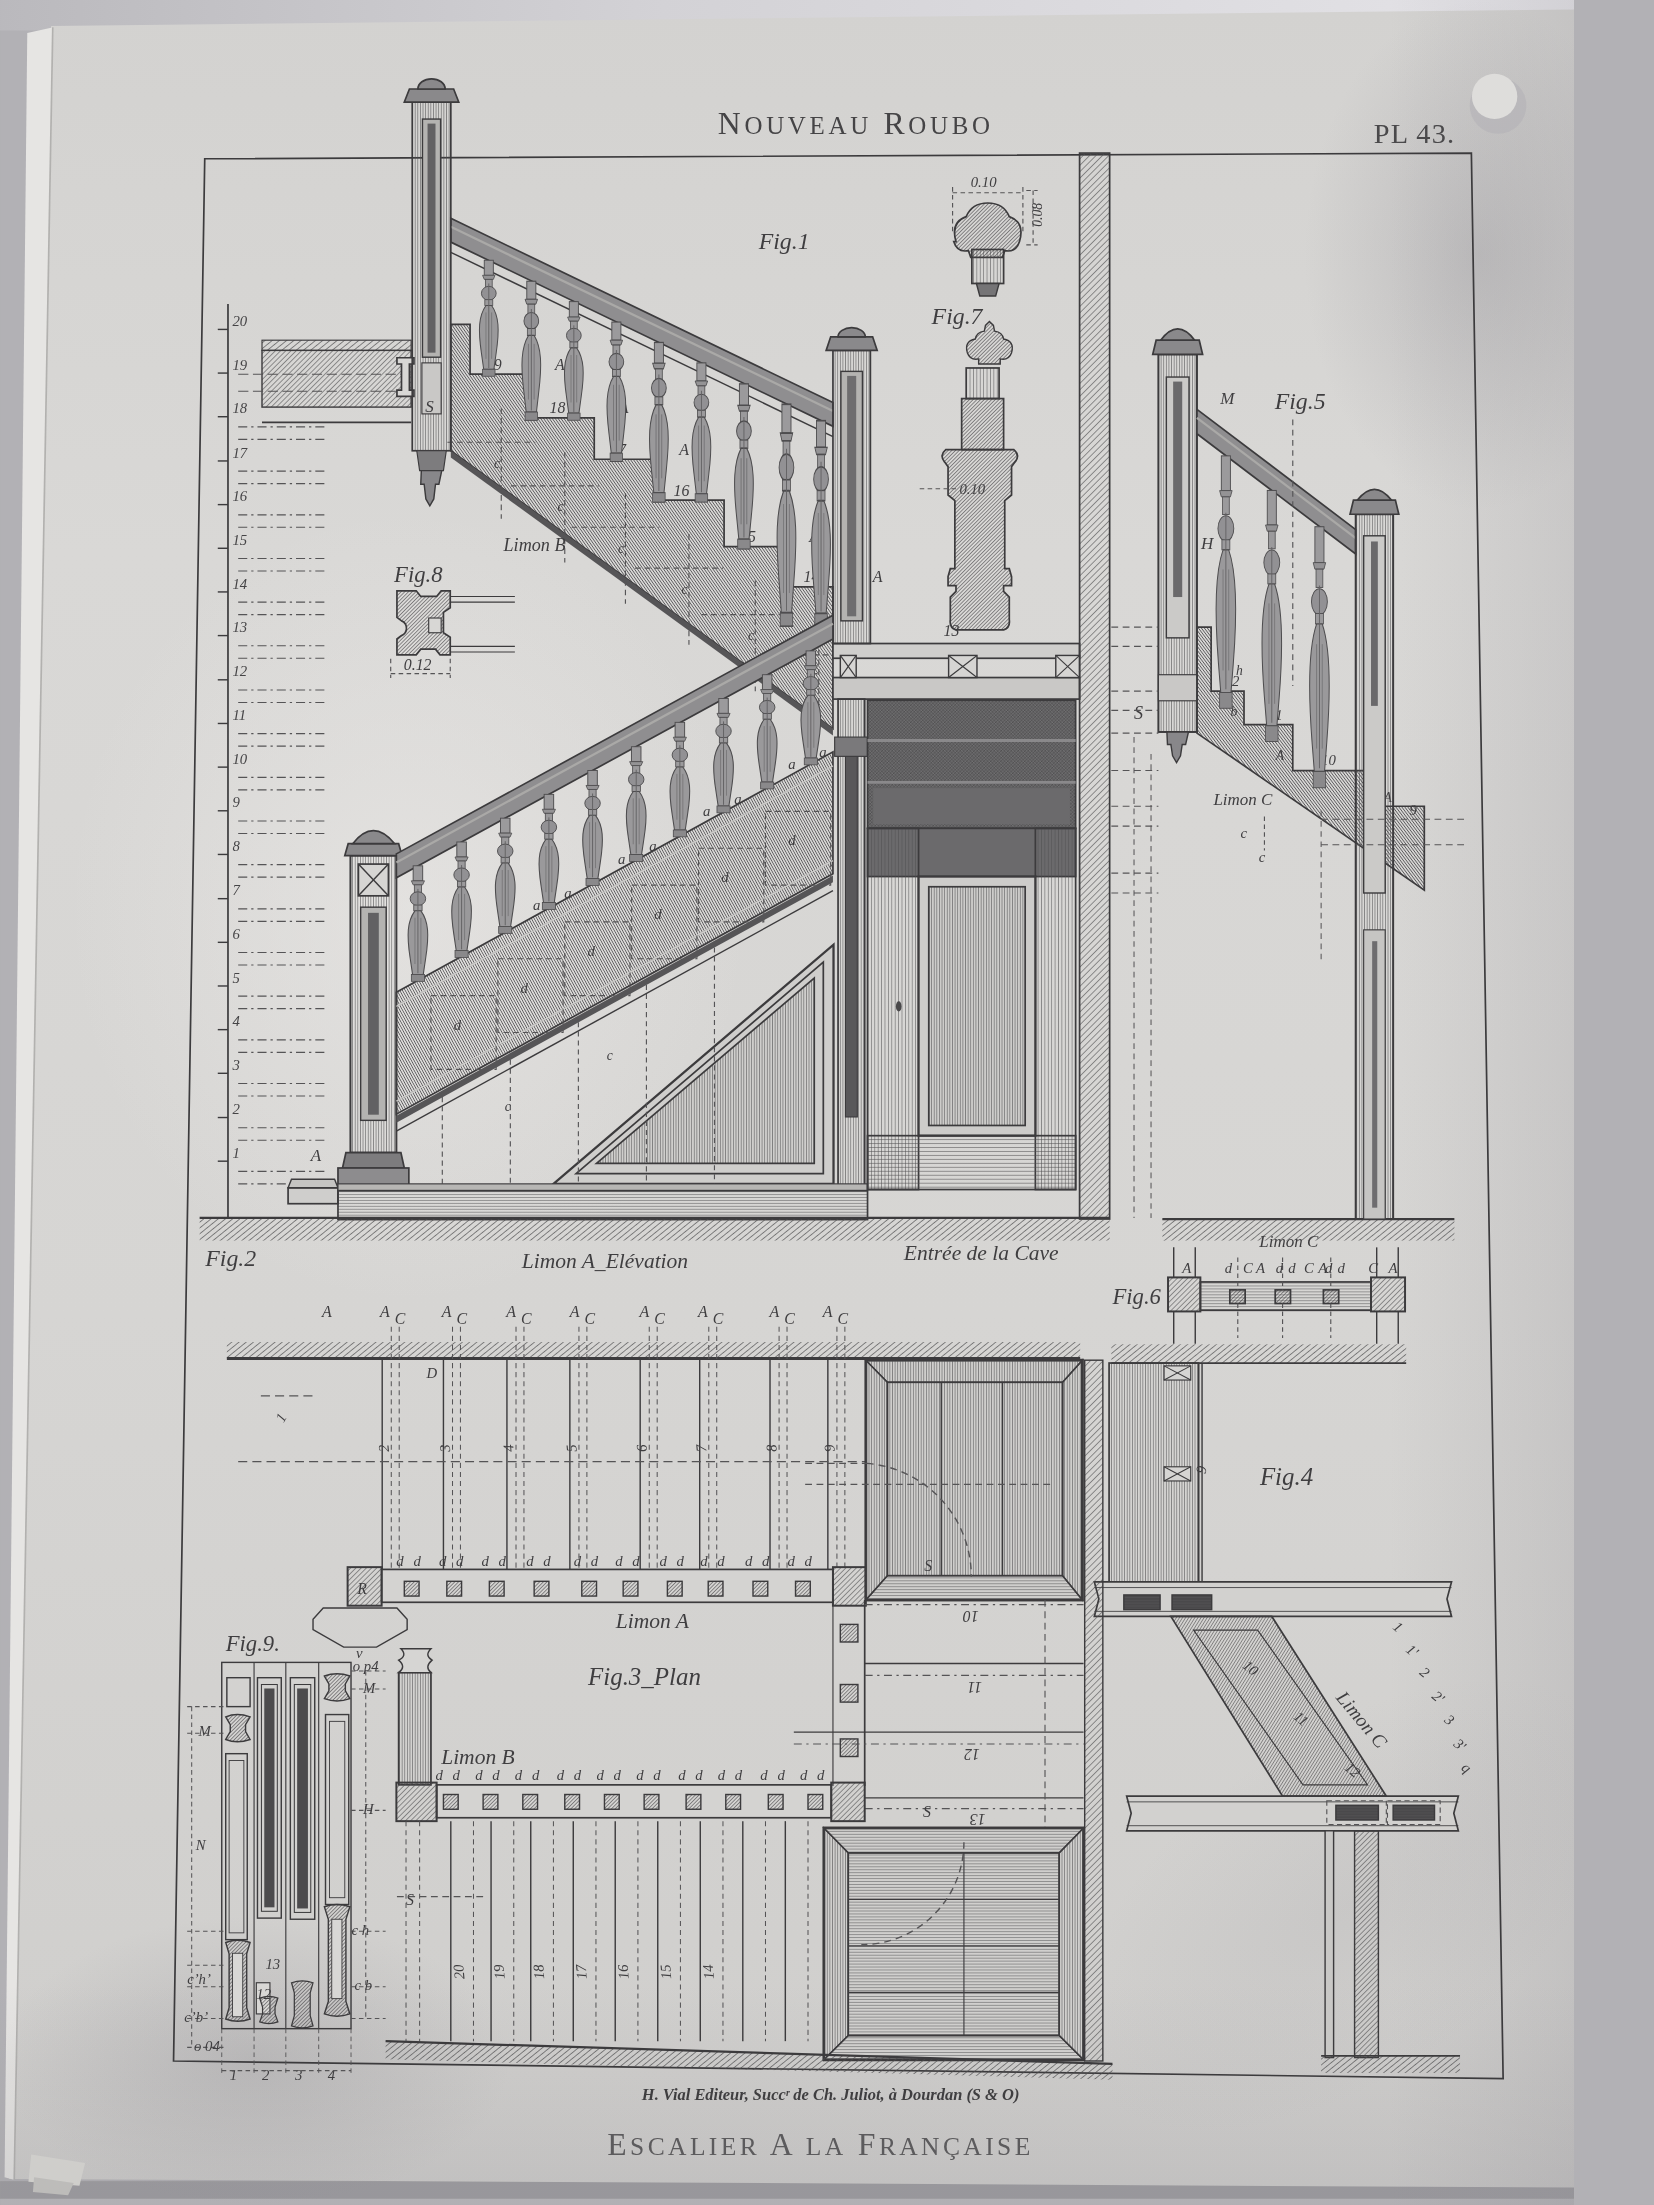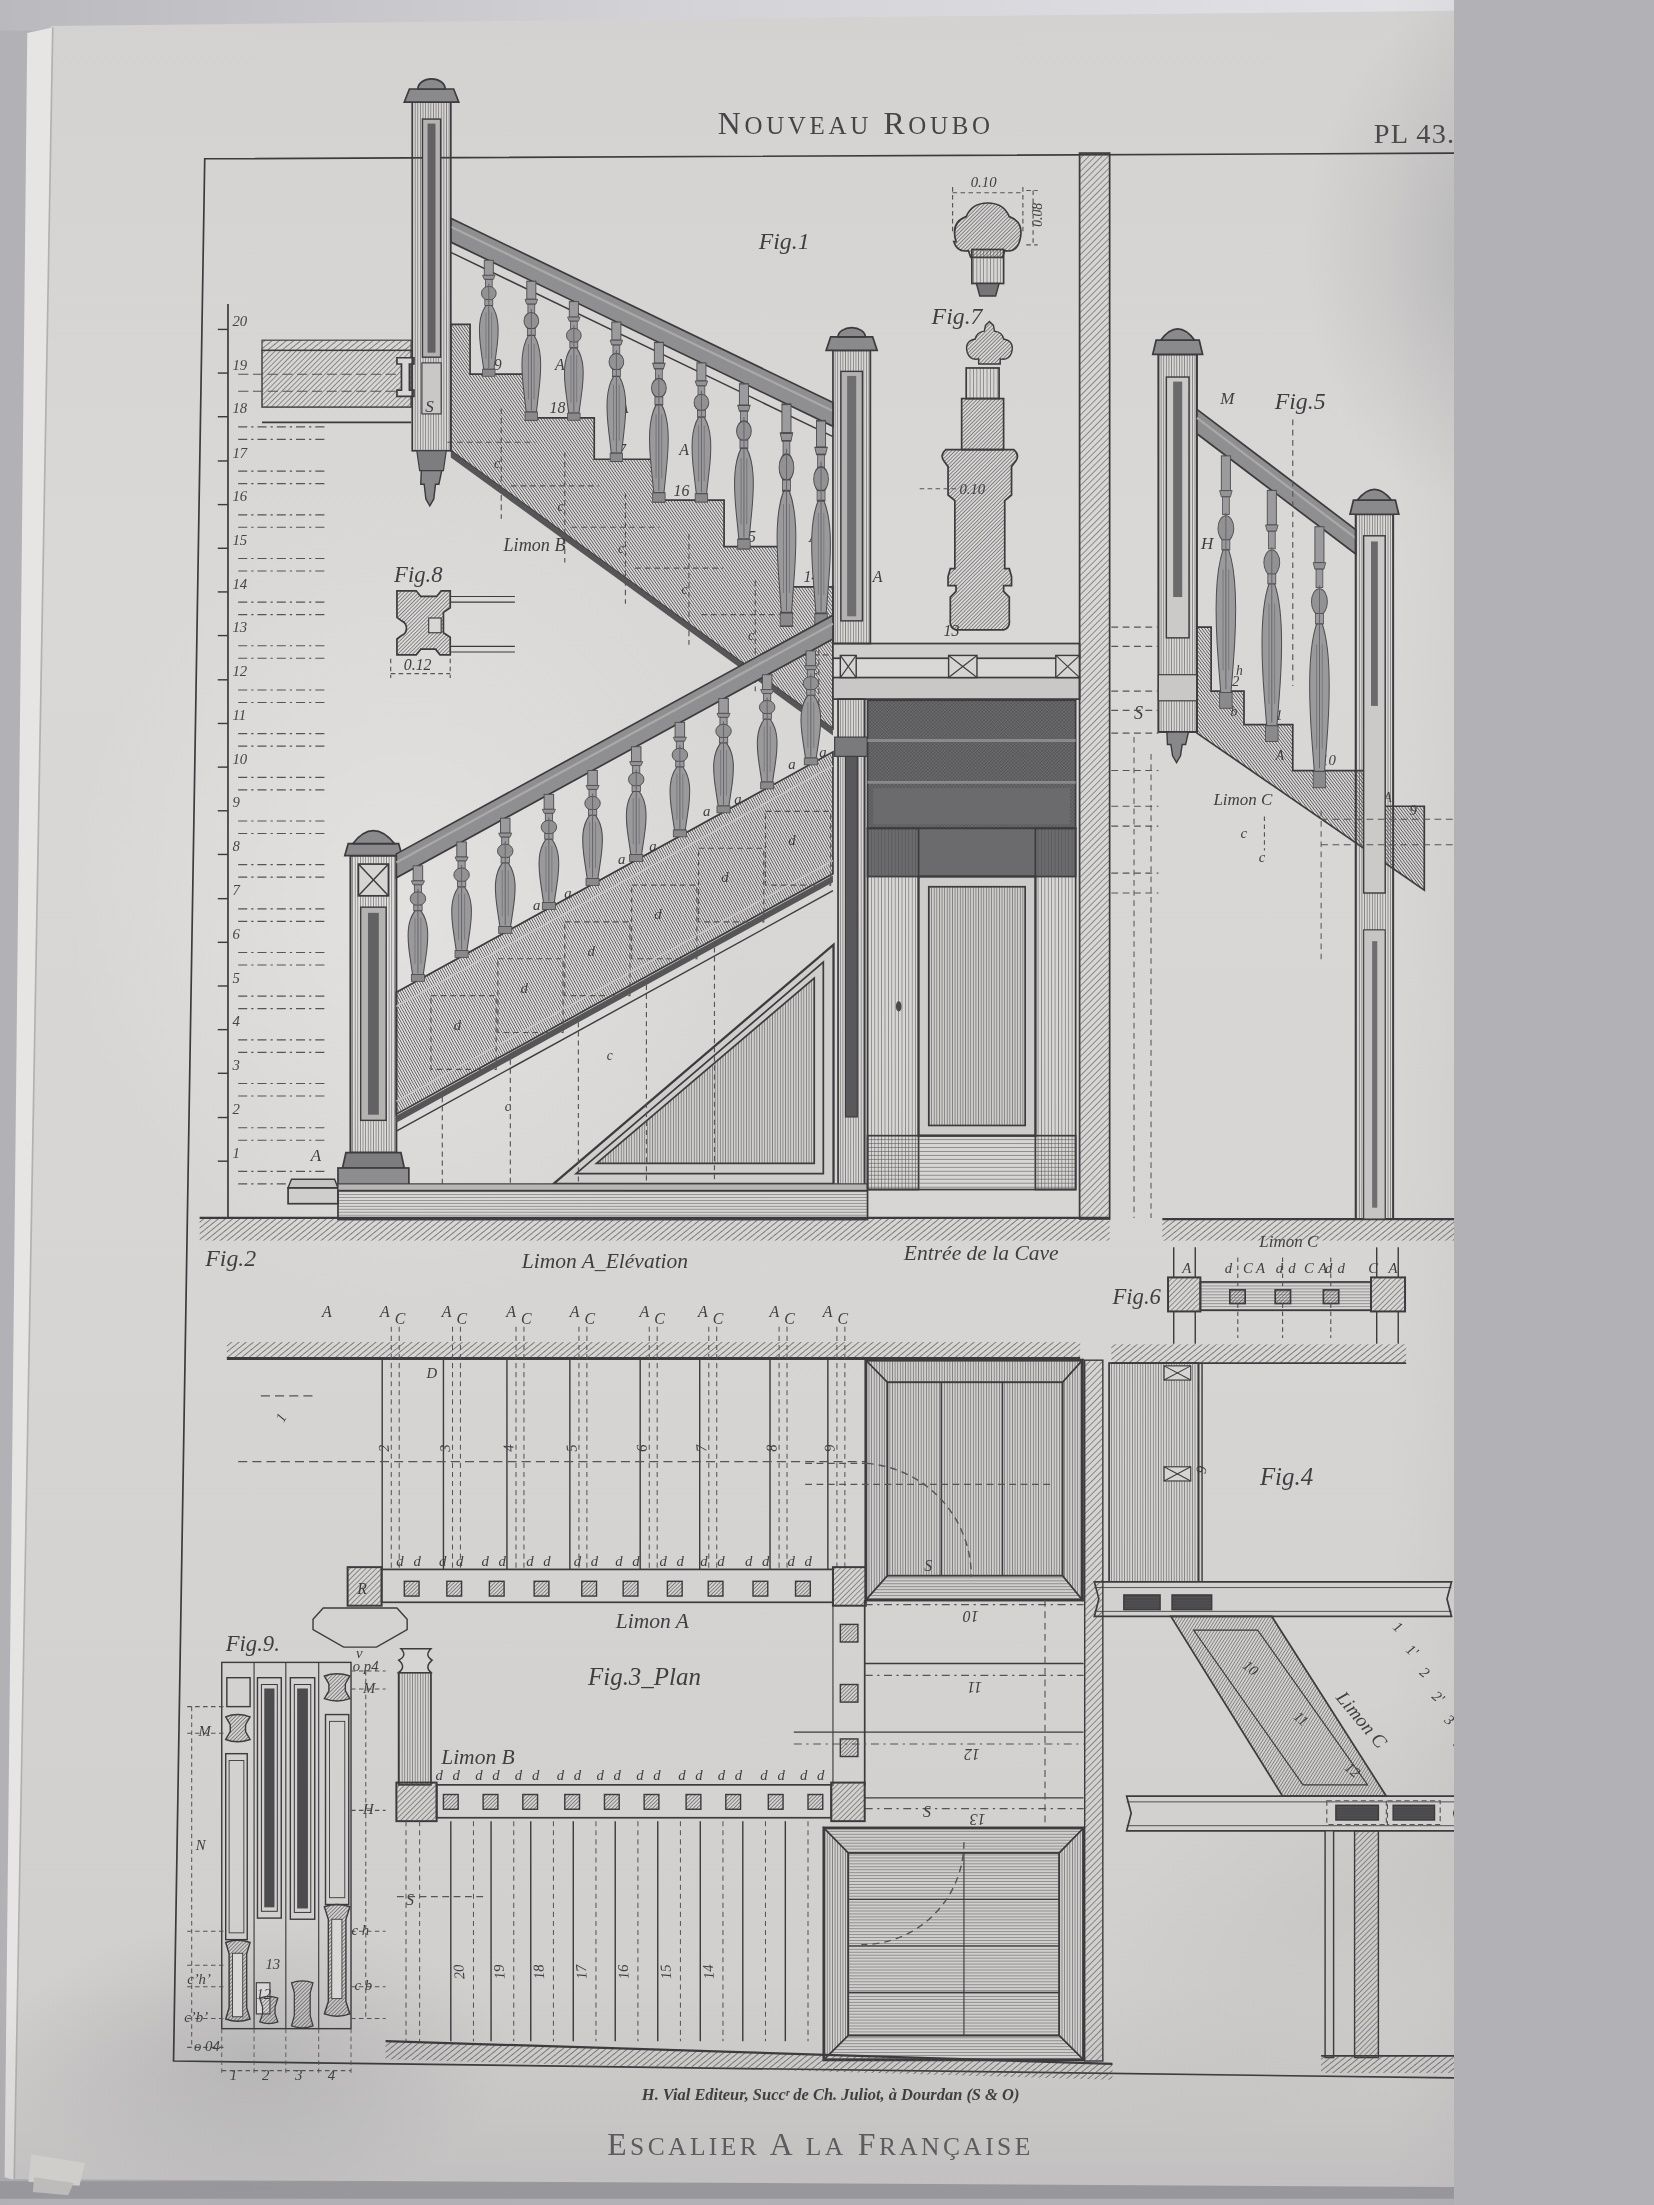--- a/index.html
+++ b/index.html
@@ -1,14 +1,14 @@
 <!DOCTYPE html>
 <html style="font-size:9px"><head><meta charset="utf-8"><style>
 html,body{margin:0;padding:0;background:#b2b1b5;}
-#stage{position:relative;width:1454px;height:2205px;overflow:hidden;font-family:"Liberation Serif",serif;}
+#stage{position:relative;width:1574px;height:2205px;overflow:hidden;font-family:"Liberation Serif",serif;}
 </style></head><body>
 <div id="stage">
 <svg width="1654" height="2205" viewBox="0 0 2917 3889" xmlns="http://www.w3.org/2000/svg">
 <defs>
 <linearGradient id="paperG" x1="0" y1="0" x2="0" y2="1">
           <stop offset="0" stop-color="#d3d2d0"></stop>
           <stop offset="0.25" stop-color="#d9d8d6"></stop>
           <stop offset="0.6" stop-color="#d6d5d3"></stop>
           <stop offset="1" stop-color="#cfcecc"></stop>
         </linearGradient>

